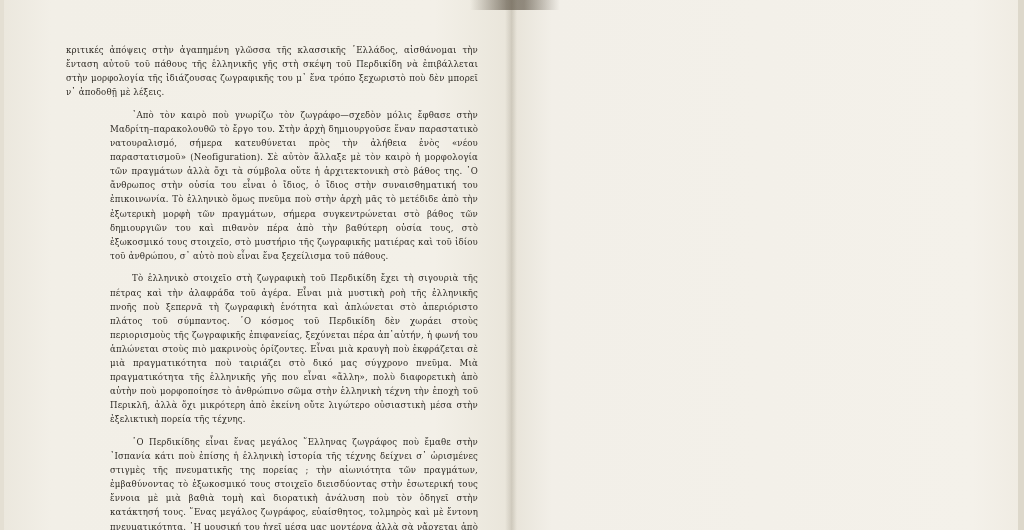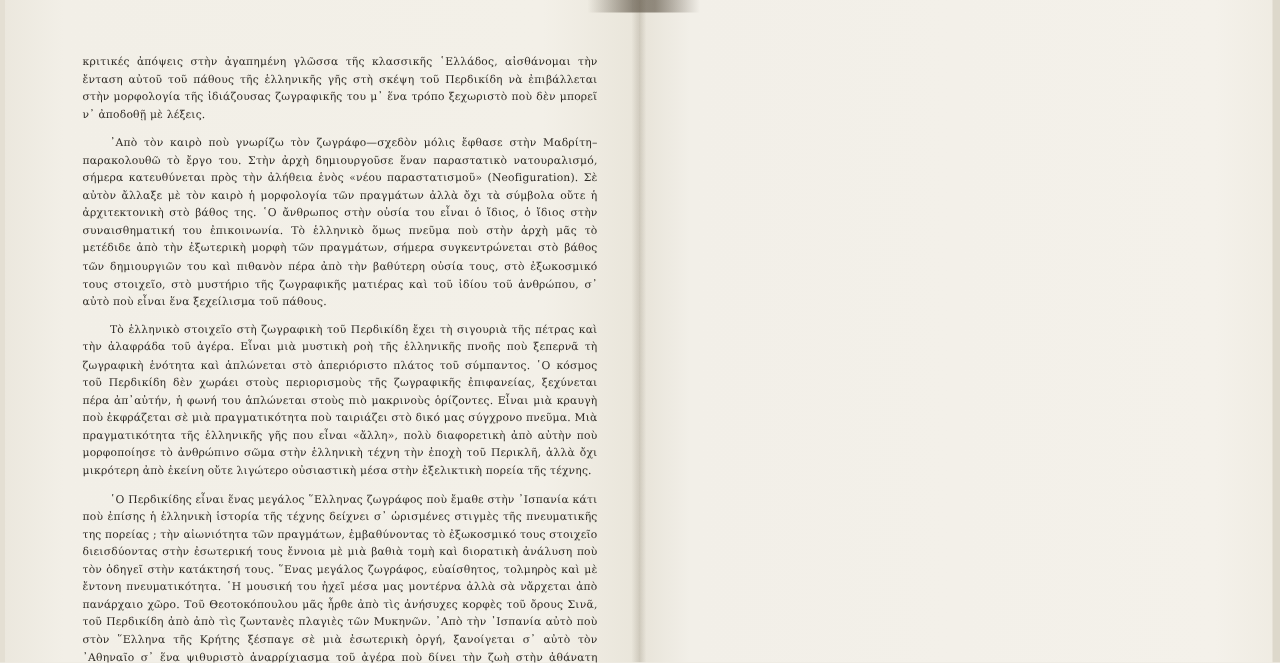--- a/index.html
+++ b/index.html
@@ -39,21 +39,21 @@
 
     
     .greek {
       position: absolute; left: 66px; top: 43px; width: 412px;
       font-family: "DejaVu Serif", serif;
       font-size: 8.6px; line-height: 14.1px; color: #2e2a24;
       text-align: justify;
       letter-spacing: 0.15px;
     }
     .greek p { margin: 0 0 8.5px 0; text-indent: 0; }
-    .greek p.ind { text-indent: 22px; }
+    .greek p.ind { text-indent: 22px; margin-left: 44px; }
   </style>
 </head>
 <body>
 
 <div class="spread">
   <div class="page left">
     <div class="edge-left"></div>
     <div class="greek">
       <p>κριτικές ἀπόψεις στὴν ἀγαπημένη γλῶσσα τῆς κλασσικῆς ῾Ελλάδος, αἰσθάνομαι τὴν ἔνταση αὐτοῦ τοῦ πάθους τῆς ἑλληνικῆς γῆς στὴ σκέψη τοῦ Περδικίδη νὰ ἐπιβάλλεται στὴν μορφολογία τῆς ἰδιάζουσας ζωγραφικῆς του μ᾽ ἕνα τρόπο ξεχωριστὸ ποὺ δὲν μπορεῖ ν᾽ ἀποδοθῇ μὲ λέξεις.</p>
       <p class="ind">᾽Απὸ τὸν καιρὸ ποὺ γνωρίζω τὸν ζωγράφο—σχεδὸν μόλις ἔφθασε στὴν Μαδρίτη–παρακολουθῶ τὸ ἔργο του. Στὴν ἀρχὴ δημιουργοῦσε ἕναν παραστατικὸ νατουραλισμό, σήμερα κατευθύνεται πρὸς τὴν ἀλήθεια ἑνὸς «νέου παραστατισμοῦ» (Neofiguration). Σὲ αὐτὸν ἄλλαξε μὲ τὸν καιρὸ ἡ μορφολογία τῶν πραγμάτων ἀλλὰ ὄχι τὰ σύμβολα οὔτε ἡ ἀρχιτεκτονικὴ στὸ βάθος της. ῾Ο ἄνθρωπος στὴν οὐσία του εἶναι ὁ ἴδιος, ὁ ἴδιος στὴν συναισθηματική του ἐπικοινωνία. Τὸ ἑλληνικὸ ὅμως πνεῦμα ποὺ στὴν ἀρχὴ μᾶς τὸ μετέδιδε ἀπὸ τὴν ἐξωτερικὴ μορφὴ τῶν πραγμάτων, σήμερα συγκεντρώνεται στὸ βάθος τῶν δημιουργιῶν του καὶ πιθανὸν πέρα ἀπὸ τὴν βαθύτερη οὐσία τους, στὸ ἐξωκοσμικό τους στοιχεῖο, στὸ μυστήριο τῆς ζωγραφικῆς ματιέρας καὶ τοῦ ἰδίου τοῦ ἀνθρώπου, σ᾽ αὐτὸ ποὺ εἶναι ἕνα ξεχείλισμα τοῦ πάθους.</p>

